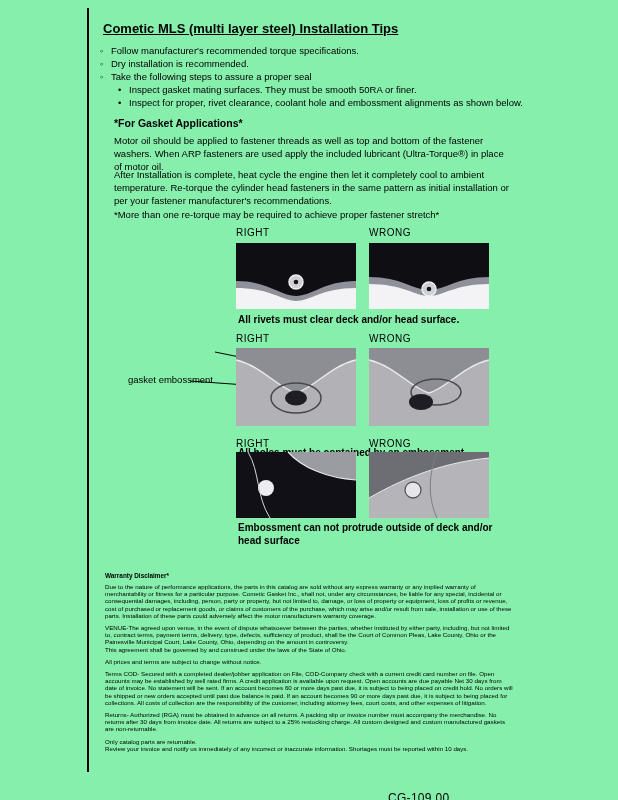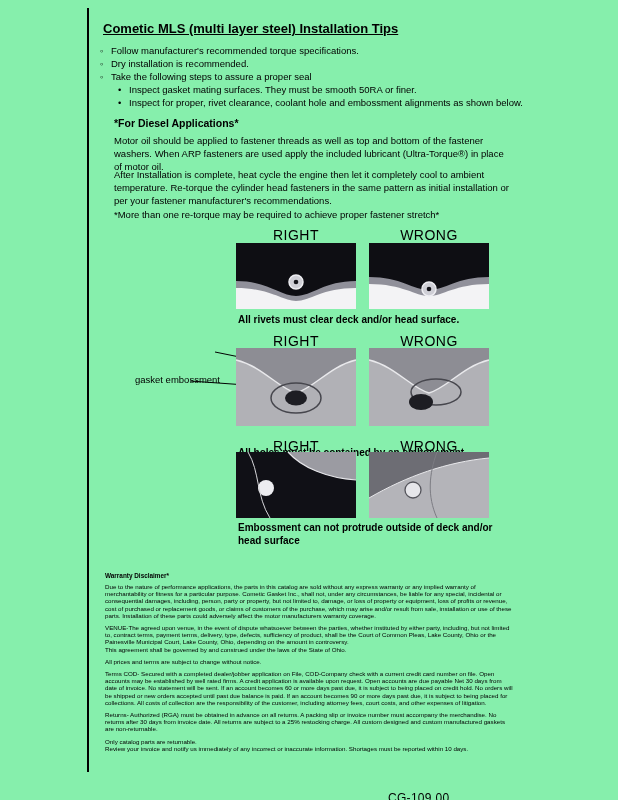--- a/index.html
+++ b/index.html
@@ -15,39 +15,39 @@
   .tip-row { display:flex; }
   .tip-row .marker { flex:0 0 11px; width:11px; }
   .tip-row.sub { padding-left:18px; }
 
   .diesel-heading { position:absolute; left:114px; top:117px; font-size:10.5px; font-weight:bold; }
   .body-par { position:absolute; font-size:9.5px; line-height:13px; }
   #para1 { left:114px; top:134px; width:400px; }
   #para2 { left:114px; top:168px; width:404px; }
   #note  { left:114px; top:208px; width:420px; }
 
-  .dhdr { position:absolute; width:120px; text-align:center; font-size:14px; letter-spacing:0.5px; }
+  .dhdr { position:absolute; width:120px; text-align:left; font-size:10px; letter-spacing:0.5px; }
   #hdr-r1-right { left:236px; top:227px; } #hdr-r1-wrong { left:369px; top:227px; }
   #hdr-r2-right { left:236px; top:333px; } #hdr-r2-wrong { left:369px; top:333px; }
   #hdr-r3-right { left:236px; top:438px; } #hdr-r3-wrong { left:369px; top:438px; }
 
   .dimg { position:absolute; width:120px; }
   .dimg svg { display:block; }
   #img-r1-right { left:236px; top:243px; } #img-r1-wrong { left:369px; top:243px; }
   #img-r2-right { left:236px; top:348px; } #img-r2-wrong { left:369px; top:348px; }
   #img-r3-right { left:236px; top:452px; } #img-r3-wrong { left:369px; top:452px; }
 
   .dcaption { position:absolute; font-size:10px; line-height:13px;font-weight:bold; }
   #cap-r1 { left:238px; top:313px; width:300px; }
   #cap-r2 { left:238px; top:427px; width:300px;margin-top:19px; }
   #cap-r3 { left:238px; top:521px; width:255px; }
 
   .callout { position:absolute; font-size:9.5px; line-height:11.5px; }
   #callout-coolant { left:120px; top:339px; width:97px; text-align:center; }
-  #callout-embossment { left:120px; top:374px; width:100px;text-align:right; }
+  #callout-embossment { left:128px; top:374px; width:100px; }
   #pointer-lines { position:absolute; left:0; top:335px; }
 
   .disclaimer { position:absolute; left:105px; top:572px; width:410px; }
   .disclaimer h2 { font-size:6.4px; font-weight:bold; margin:0 0 4px 0; }
   .disclaimer p { font-size:6.2px; line-height:7.2px; margin:0 0 5px 0; white-space:pre-line; }
 
   .doc-code { position:absolute; left:388px; top:759px; font-size:12px; letter-spacing:0.3px;margin-top:32px; }
 </style>
 </head>
 <body>
@@ -74,21 +74,21 @@
     <div class="tip-row sub">
       <span class="marker">•</span>
       <span>Inspect gasket mating surfaces.  They must be smooth 50RA or finer.</span>
     </div>
     <div class="tip-row sub">
       <span class="marker">•</span>
       <span>Inspect for proper, rivet clearance, coolant hole and embossment alignments as shown below.</span>
     </div>
   </div>
 
-  <div class="diesel-heading">*For Diesel Applications*</div>
+  <div class="diesel-heading">*For Gasket Applications*</div>
   <div class="body-par" id="para1">Motor oil should be applied to fastener threads as well as top and bottom of the fastener washers. When ARP fasteners are used apply the included lubricant (Ultra-Torque®) in place of motor oil.</div>
   <div class="body-par" id="para2">After Installation is complete, heat cycle the engine then let it completely cool to ambient temperature. Re-torque the cylinder head fasteners in the same pattern as initial installation or per your fastener manufacturer's recommendations.</div>
   <div class="body-par" id="note">*More than one re-torque may be required to achieve proper fastener stretch*</div>
 
   <div class="dhdr" id="hdr-r1-right">RIGHT</div>
   <div class="dhdr" id="hdr-r1-wrong">WRONG</div>
   <div class="dimg" id="img-r1-right">
     <svg viewBox="0 0 120 66" width="120" height="66">
       <rect width="120" height="66" fill="#0e0e13"></rect>
       <path d="M0,38 C32,38 44,53 60,53 C76,53 88,38 120,38 L120,66 L0,66 Z" fill="#90909a"></path>

